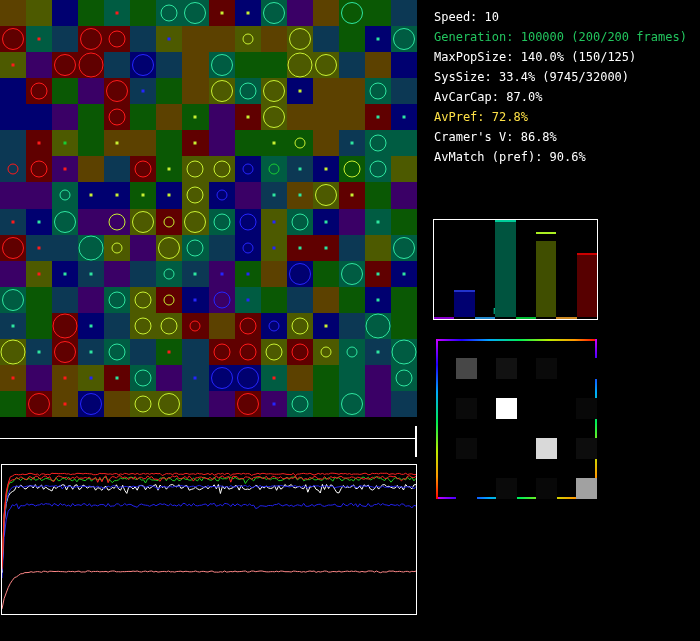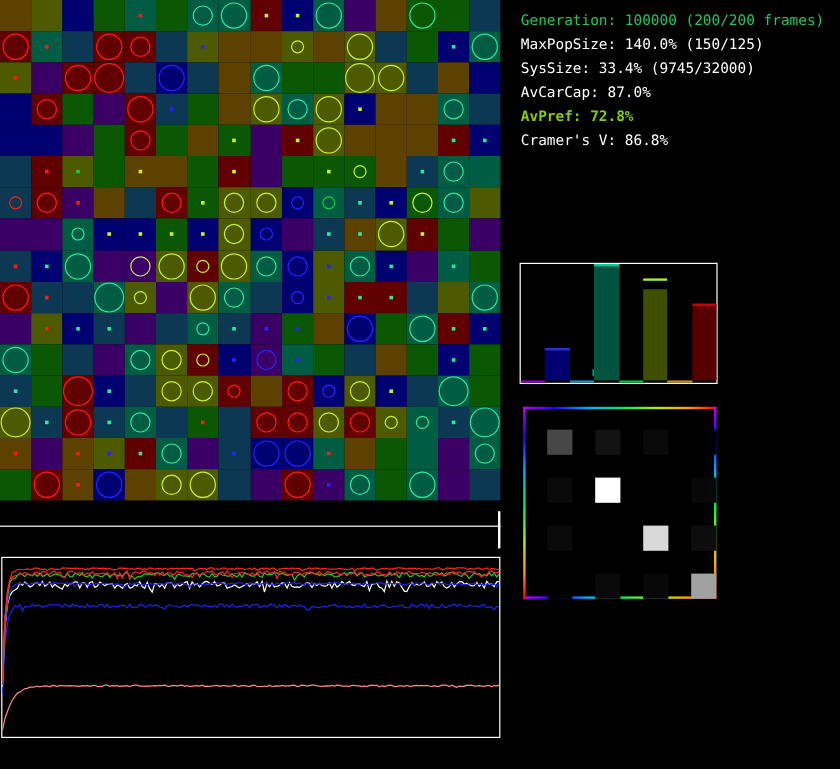--- a/index.html
+++ b/index.html
@@ -619,26 +619,28 @@
         <div class="ring" style="border-color: rgb(46, 230, 160); width: 22px; height: 22px;"></div>
       </div>
       <div class="cell" style="background: rgb(58, 0, 102);"></div>
       <div class="cell" style="background: rgb(12, 56, 84);"></div>
     </div>
 
   <div id="scrub-line"></div>
   <div id="scrub-tick" style="left: 415px;"></div>
 
   <div id="stats">
+      <div class="stat-line" style="color: rgb(255, 255, 255);">Speed: 10</div>
       <div class="stat-line" style="color: #22c55e;">Generation: 100000 (200/200 frames)</div>
       <div class="stat-line" style="color: rgb(255, 255, 255);">MaxPopSize: 140.0% (150/125)</div>
       <div class="stat-line" style="color: rgb(255, 255, 255);">SysSize: 33.4% (9745/32000)</div>
       <div class="stat-line" style="color: rgb(255, 255, 255);">AvCarCap: 87.0%</div>
-      <div class="stat-line" style="color: #84cc16; font-weight: bold;">AvPref: 72.8%</div>
+      <div class="stat-line" style="color: #fde047;">AvPref: 72.8%</div>
       <div class="stat-line" style="color: rgb(255, 255, 255);">Cramer's V: 86.8%</div>
+      <div class="stat-line" style="color: rgb(255, 255, 255);">AvMatch (pref): 90.6%</div>
     </div>
 
   <div id="bars">
     <span id="mf-label" style="left: 58.125px; width: 26.375px; color: rgb(0, 230, 176);">m f</span>
   <div class="bar" style="left: 20.375px; width: 20.375px; height: 27px; background: rgb(0, 0, 112);">
         <div class="bar-cap" style="background: rgb(34, 51, 204);"></div>
       </div>
       <div class="base-seg" style="left: 0px; width: 20.375px; background: rgb(136, 0, 204);"></div>
       <div class="bar" style="left: 61.125px; width: 20.375px; height: 97px; background: rgb(0, 84, 63);">
         <div class="bar-cap" style="background: rgb(0, 204, 153);"></div>

